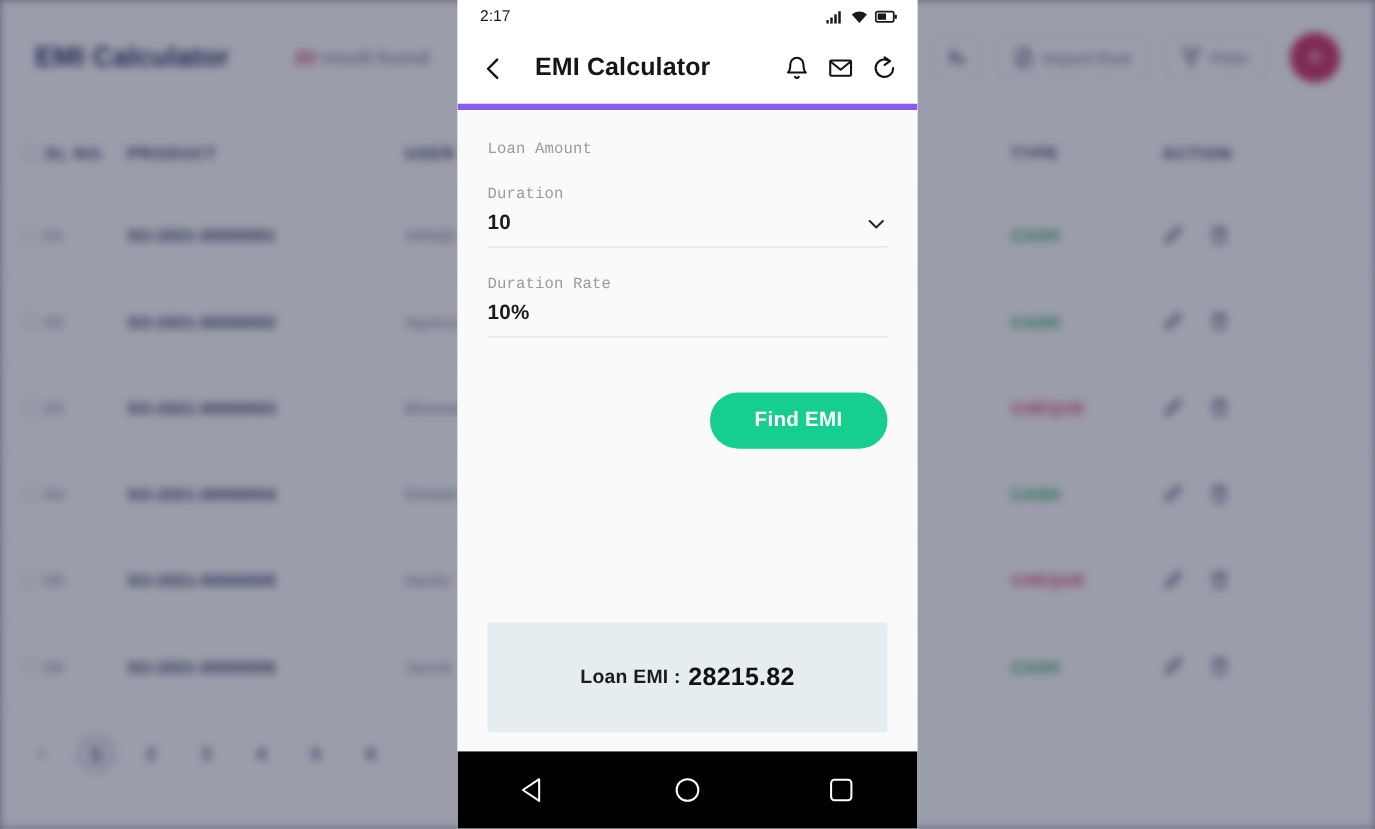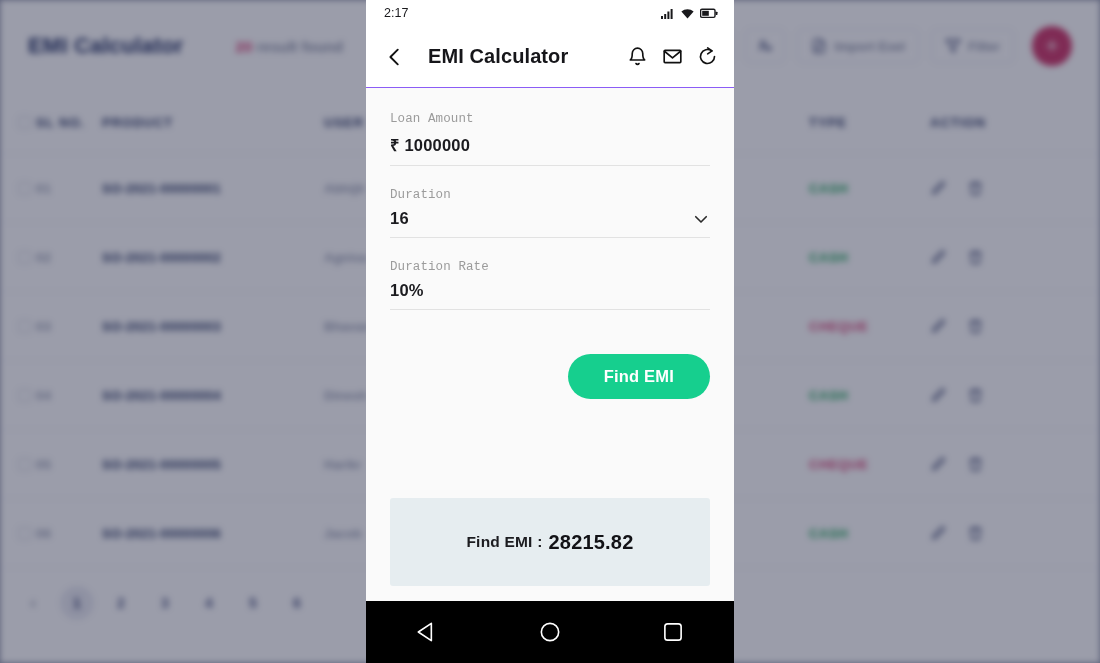--- a/index.html
+++ b/index.html
@@ -112,21 +112,21 @@
     font-size:12.5px; font-weight:normal; color:#19191c;
   }
   .sb-right { display:flex; align-items:flex-end; gap:6px; }
   .sb-ico { display:block; }
 
   
   .appbar {
     height:62px; background:#fff;
     display:flex; align-items:center;
     padding:0 16px 0 18px;
-    border-bottom:1px solid #8b5cf6;
+    border-bottom:5px solid #8b5cf6;
   }
   .back-ico { width:22px; height:22px; color:#111; flex:0 0 auto; }
   .appbar-title {
     font-size:20px; font-weight:bold; color:#16161a;
     margin-left:22px; letter-spacing:.1px;
   }
   .appbar-actions { margin-left:auto; display:flex; align-items:center; gap:14px; }
   .ab-ico { width:21px; height:21px; color:#111; }
 
   
@@ -408,47 +408,44 @@
         <path d="M20 12a8 8 0 1 1-3.2-6.4"></path>
         <polyline points="12.2 2.2 17.2 5.6 12.2 9"></polyline>
       </svg>
     </div>
   </div>
 
   <div class="phone-body">
     <div id="fields">
         <div class="field">
           <div class="field-label">Loan Amount</div>
-          <div class="field-value-row">
-            <span class="field-value">₹ 1000000</span>
-          </div>
         </div>
         <div class="field">
           <div class="field-label">Duration</div>
           <div class="field-value-row">
-            <span class="field-value">16</span>
+            <span class="field-value">10</span>
             <svg class="chev" viewBox="0 0 24 24" fill="none" stroke="currentColor" stroke-width="2.2" stroke-linecap="round" stroke-linejoin="round">
               <polyline points="5 9 12 16 19 9"></polyline>
             </svg>
           </div>
         </div>
         <div class="field">
           <div class="field-label">Duration Rate</div>
           <div class="field-value-row">
             <span class="field-value">10%</span>
           </div>
         </div>
       </div>
 
     <div class="btn-wrap">
       <button class="find-btn">Find EMI</button>
     </div>
 
     <div class="emi-box">
-      <span class="emi-label">Find EMI :</span>
+      <span class="emi-label">Loan EMI :</span>
       <span class="emi-value">28215.82</span>
     </div>
   </div>
 
   <div class="navbar">
     <svg class="nav-ico" viewBox="0 0 24 24" fill="none" stroke="currentColor" stroke-width="1.5" stroke-linejoin="round">
       <polygon points="16 4 4 12 16 20"></polygon>
     </svg>
     <svg class="nav-ico" viewBox="0 0 24 24" fill="none" stroke="currentColor" stroke-width="1.5">
       <circle cx="12" cy="12" r="8"></circle>

